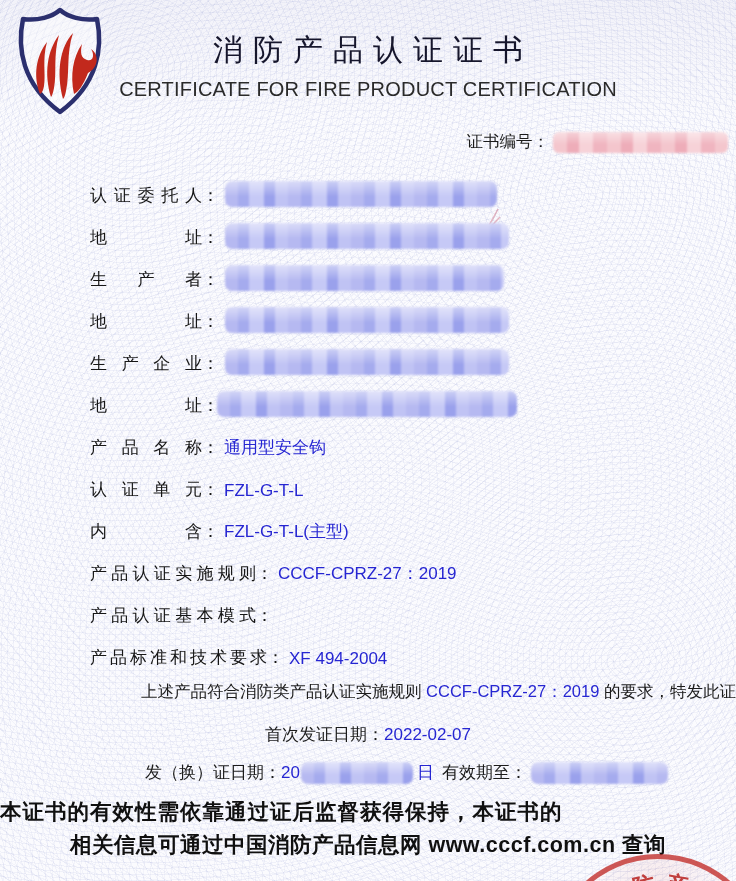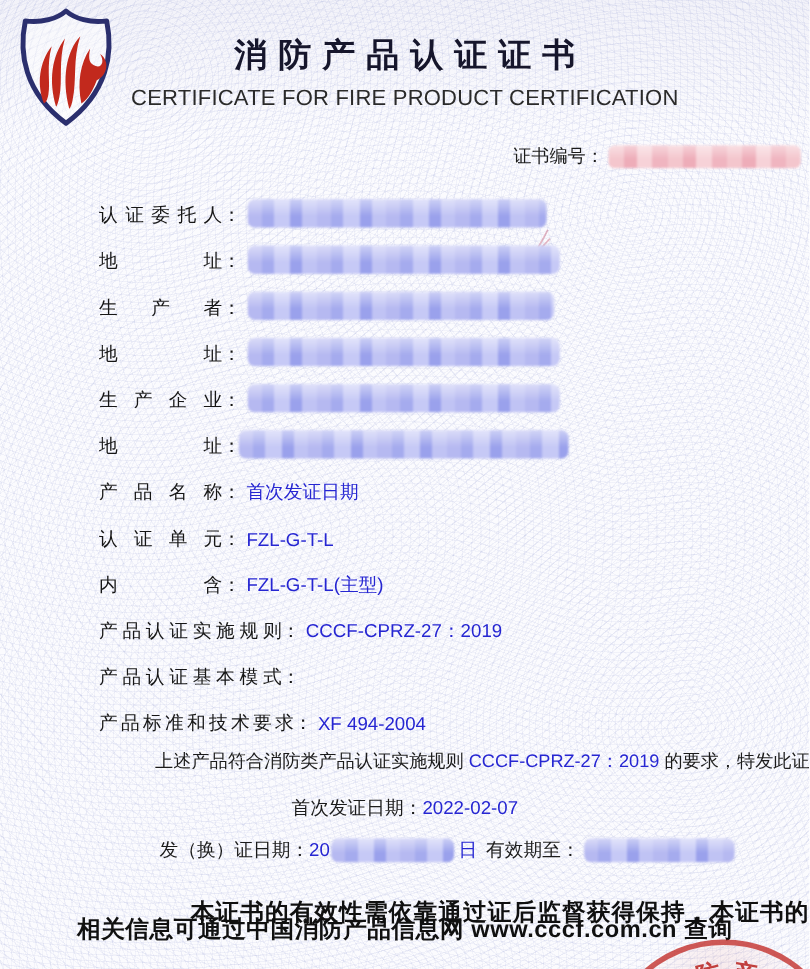--- a/index.html
+++ b/index.html
@@ -14,21 +14,21 @@
       repeating-radial-gradient(circle at 78% 22%, rgba(138,148,206,.09) 0 1px, transparent 1px 7px),
       repeating-radial-gradient(circle at 30% 55%, rgba(138,148,206,.08) 0 1px, transparent 1px 8px),
       repeating-radial-gradient(circle at 85% 75%, rgba(138,148,206,.09) 0 1px, transparent 1px 6px),
       repeating-radial-gradient(circle at 50% 100%,rgba(138,148,206,.08) 0 1px, transparent 1px 7px),
       linear-gradient(180deg,#f2f2f9 0,#fbfbfe 120px,#fbfbfe 100%);
   }
   .logo{position:absolute;left:10px;top:6px;width:100px;height:112px;}
   .title{
     position:absolute;top:30px;left:0;width:100%;
     text-align:center;text-indent:10px;
-    font-size:30px;font-weight:700;letter-spacing:10px;color:#16162c;
+    font-size:30px;font-weight:400;letter-spacing:10px;color:#16162c;
   }
   .subtitle{
     position:absolute;top:78px;left:0;width:100%;
     text-align:center;font-size:20px;color:#2a2a2a;letter-spacing:.2px;
   }
   .certno{
     position:absolute;top:131px;right:8px;
     display:flex;align-items:center;font-size:16.5px;
   }
   .redact{
@@ -58,21 +58,21 @@
   .rw3{width:279px;margin-left:6px;}
   .rw4{width:284px;margin-left:6px;}
   .rw5{width:284px;margin-left:6px;}
   .rw6{width:300px;margin-left:-2px;}
   .statement{position:absolute;top:681px;left:0;width:100%;text-align:right;font-size:16.5px;}
   .blue{color:#2626d2;}
   .first-issue{position:absolute;top:723px;left:0;width:100%;text-align:center;font-size:17px;}
   .issue-line{position:absolute;top:761px;left:145px;display:flex;align-items:center;font-size:17px;}
   .ib1{width:112px;height:22px;margin:0 4px 0 1px;}
   .ib2{width:137px;height:22px;margin-left:4px;}
-  .footer1{position:absolute;top:797px;left:0;width:100%;text-align:right;font-size:21.5px;font-weight:700;letter-spacing:1px;color:#101010;margin-top:17px;}
+  .footer1{position:absolute;top:797px;left:0;width:100%;text-align:left;font-size:21.5px;font-weight:700;letter-spacing:1px;color:#101010;}
   .footer2{position:absolute;top:830px;left:0;width:100%;text-align:center;font-size:21.5px;font-weight:700;letter-spacing:.5px;color:#101010;}
   .note{position:absolute;top:857px;left:95px;font-size:15px;font-weight:700;color:#e01f1f;letter-spacing:.5px;}
   .seal{
     position:absolute;left:548px;top:854px;width:210px;height:210px;
     border-radius:50%;border:5px solid rgba(193,44,40,.78);
     background:radial-gradient(circle at 50% 12%, rgba(220,90,80,.10), transparent 40%);
   }
   .seal-char{
     position:absolute;font-size:22px;font-weight:700;color:rgba(186,40,36,.88);
     transform-origin:center center;
@@ -132,21 +132,21 @@
       <span class="redact rw5"></span>
     </div>
     <div class="row">
       <span class="lbl">地址</span>
         <span class="colon">：</span>
       <span class="redact rw6"></span>
     </div>
     <div class="row">
       <span class="lbl">产品名称</span>
         <span class="colon">：</span>
-      <span class="val">首次发证日期</span>
+      <span class="val">通用型安全钩</span>
     </div>
     <div class="row">
       <span class="lbl">认证单元</span>
         <span class="colon">：</span>
       <span class="val">FZL-G-T-L</span>
     </div>
     <div class="row">
       <span class="lbl">内含</span>
         <span class="colon">：</span>
       <span class="val">FZL-G-T-L(主型)</span>

